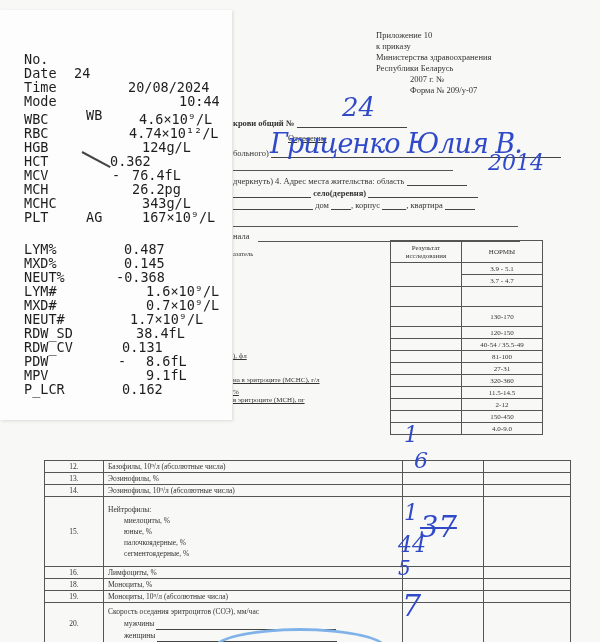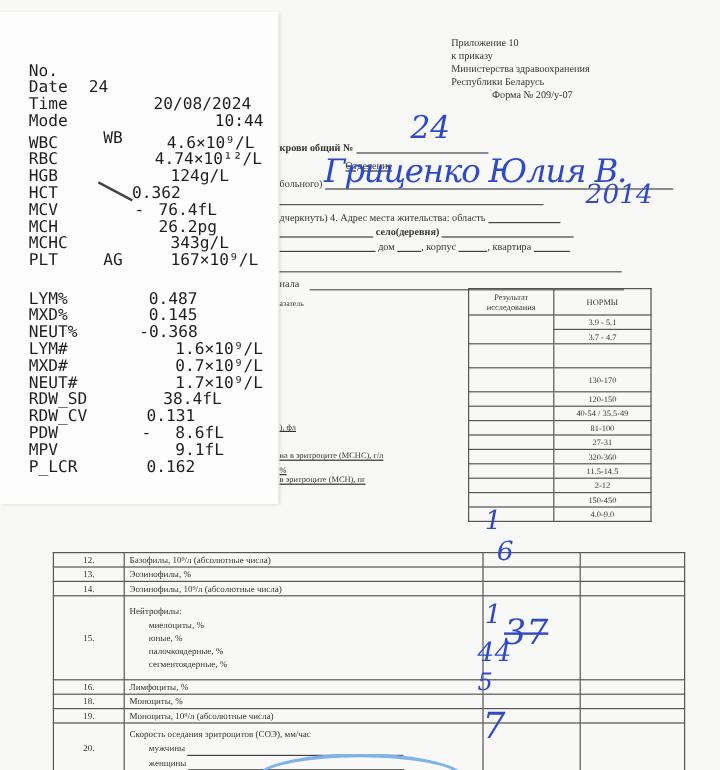--- a/index.html
+++ b/index.html
@@ -63,20 +63,21 @@
 </head>
 <body>
 
 <div class="form-sheet">
 
   <div class="appendix">
     <span style="display:block">Приложение 10</span>
     <span style="display:block">к приказу</span>
     <span style="display:block">Министерства здравоохранения</span>
     <span style="display:block">Республики Беларусь</span>
+    <span class="ind">2007 г. №</span>
     <span class="ind">Форма № 209/у-07</span>
   </div>
 
   <div class="hand" style="left:342px;top:92px;font-size:26px;">24</div>
 
   <div class="form-line" style="left:233px;top:118px;font-weight:bold;">
     <span>крови общий №</span>
     <span class="uline" style="width:110px"></span>
   </div>
   <div class="form-line" style="left:288px;top:133px;text-decoration:underline;">Отделение</div>
@@ -272,21 +273,21 @@
   <div class="r-row" style="top:158px"><span class="r-label">MCV</span><span class="r-val" style="left:88px">-</span><span class="r-val" style="left:108px">76.4fL</span></div>
   <div class="r-row" style="top:172px"><span class="r-label">MCH</span><span class="r-val" style="left:108px">26.2pg</span></div>
   <div class="r-row" style="top:186px"><span class="r-label">MCHC</span><span class="r-val" style="left:118px">343g/L</span></div>
   <div class="r-row" style="top:200px"><span class="r-label">PLT</span><span class="r-val" style="left:62px">AG</span><span class="r-val" style="left:118px">167×10⁹/L</span></div>
 
   <div class="r-row" style="top:232px"><span class="r-label">LYM%</span><span class="r-val" style="left:100px">0.487</span></div>
   <div class="r-row" style="top:246px"><span class="r-label">MXD%</span><span class="r-val" style="left:100px">0.145</span></div>
   <div class="r-row" style="top:260px"><span class="r-label">NEUT%</span><span class="r-val" style="left:92px">-0.368</span></div>
   <div class="r-row" style="top:274px"><span class="r-label">LYM#</span><span class="r-val" style="left:122px">1.6×10⁹/L</span></div>
   <div class="r-row" style="top:288px"><span class="r-label">MXD#</span><span class="r-val" style="left:122px">0.7×10⁹/L</span></div>
-  <div class="r-row" style="top:302px"><span class="r-label">NEUT#</span><span class="r-val" style="left:122px">1.7×10⁹/L</span></div>
+  <div class="r-row" style="top:302px"><span class="r-label">NEUT#</span><span class="r-val" style="left:106px">1.7×10⁹/L</span></div>
   <div class="r-row" style="top:316px"><span class="r-label">RDW_SD</span><span class="r-val" style="left:112px">38.4fL</span></div>
   <div class="r-row" style="top:330px"><span class="r-label">RDW_CV</span><span class="r-val" style="left:98px">0.131</span></div>
   <div class="r-row" style="top:344px"><span class="r-label">PDW</span><span class="r-val" style="left:94px">-</span><span class="r-val" style="left:122px">8.6fL</span></div>
   <div class="r-row" style="top:358px"><span class="r-label">MPV</span><span class="r-val" style="left:122px">9.1fL</span></div>
   <div class="r-row" style="top:372px"><span class="r-label">P_LCR</span><span class="r-val" style="left:98px">0.162</span></div>
 
   <div class="slash-mark"></div>
 </div>
 
 </body></html>

